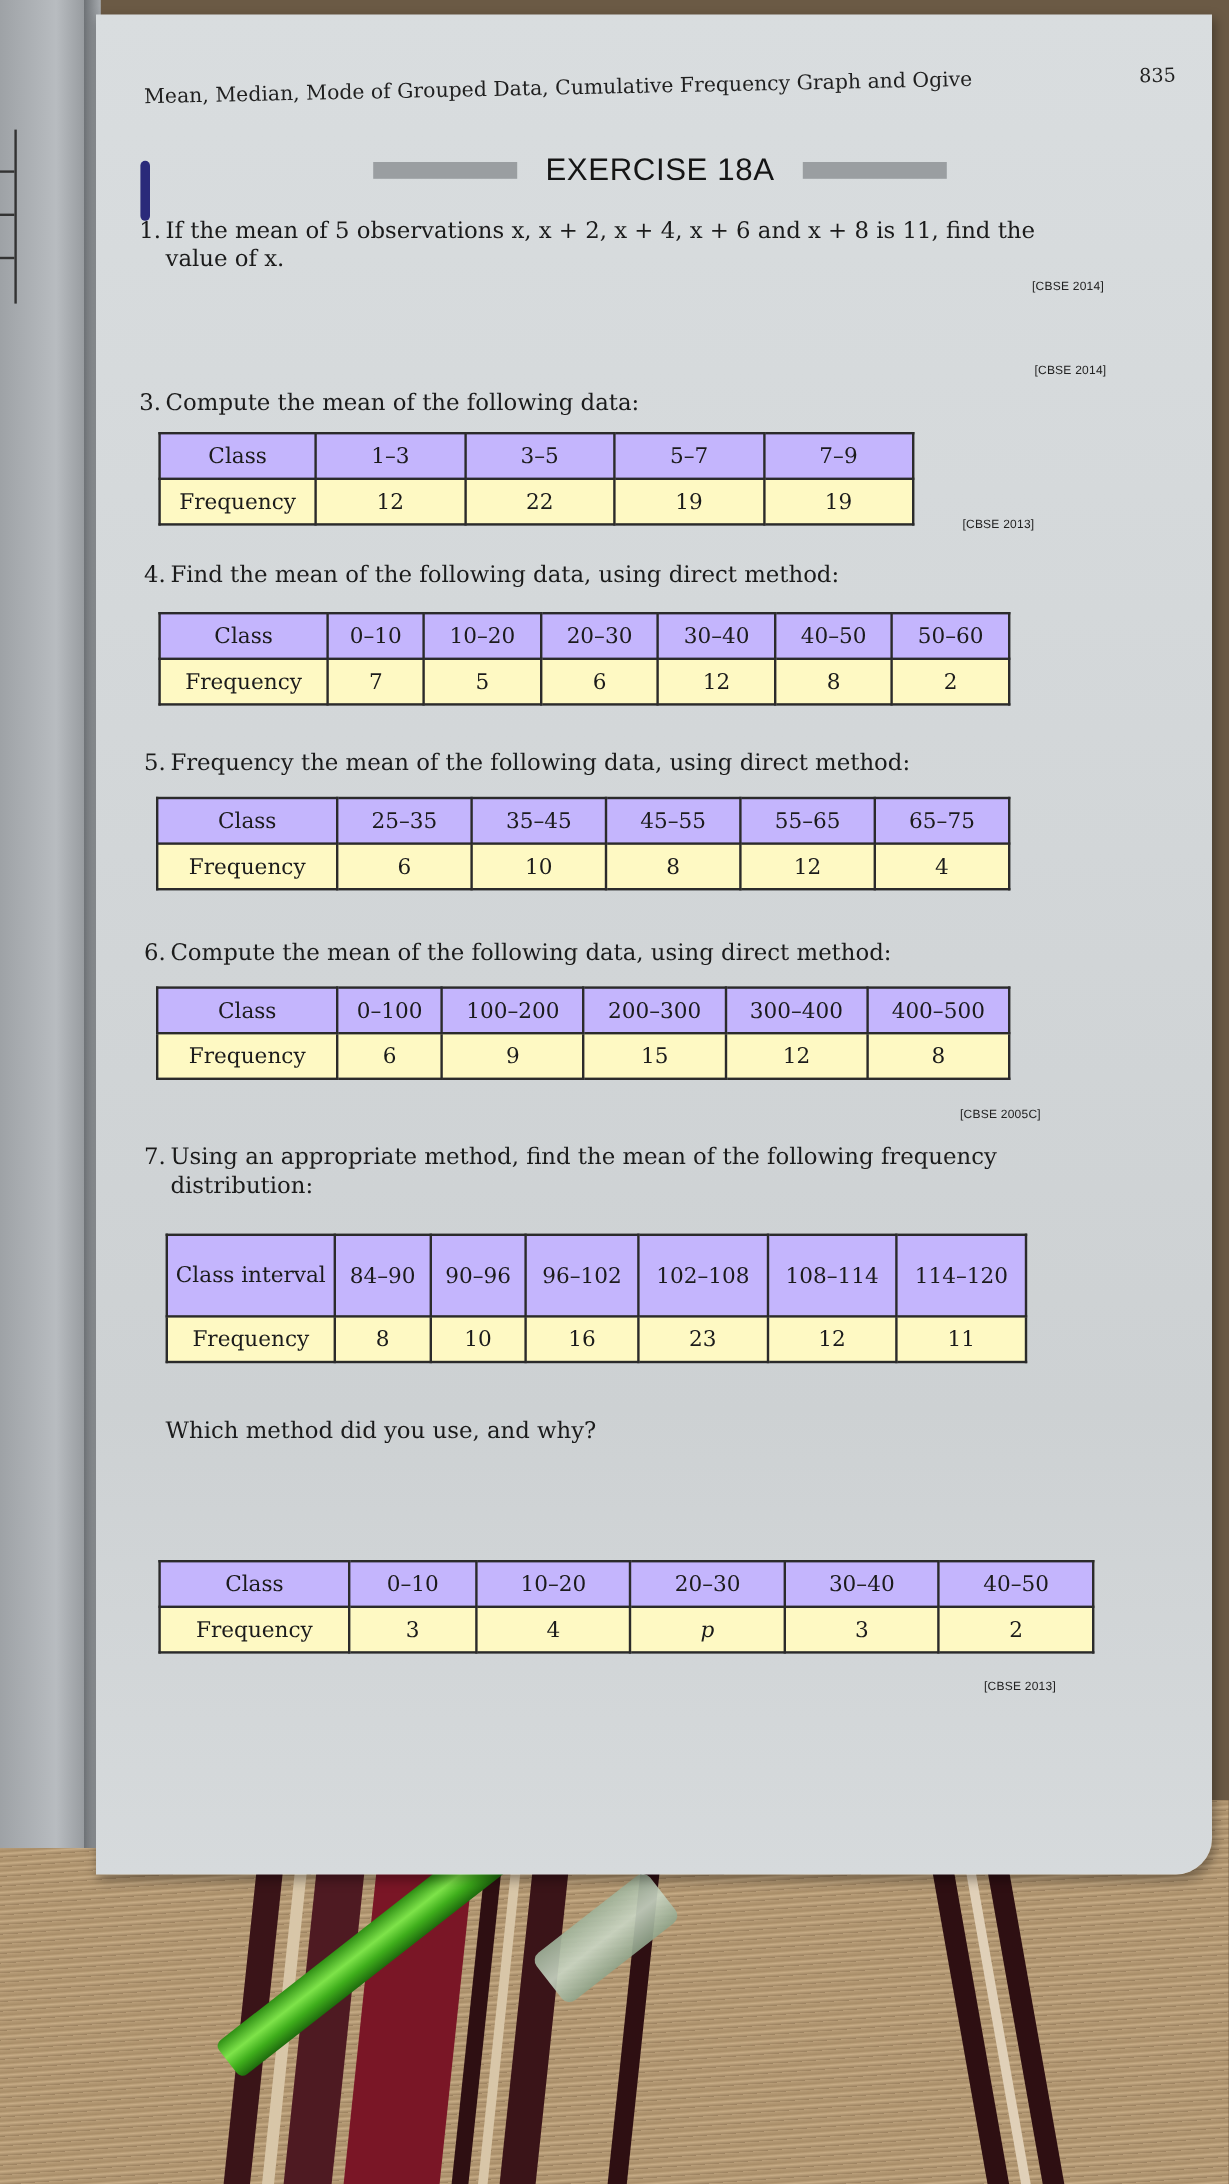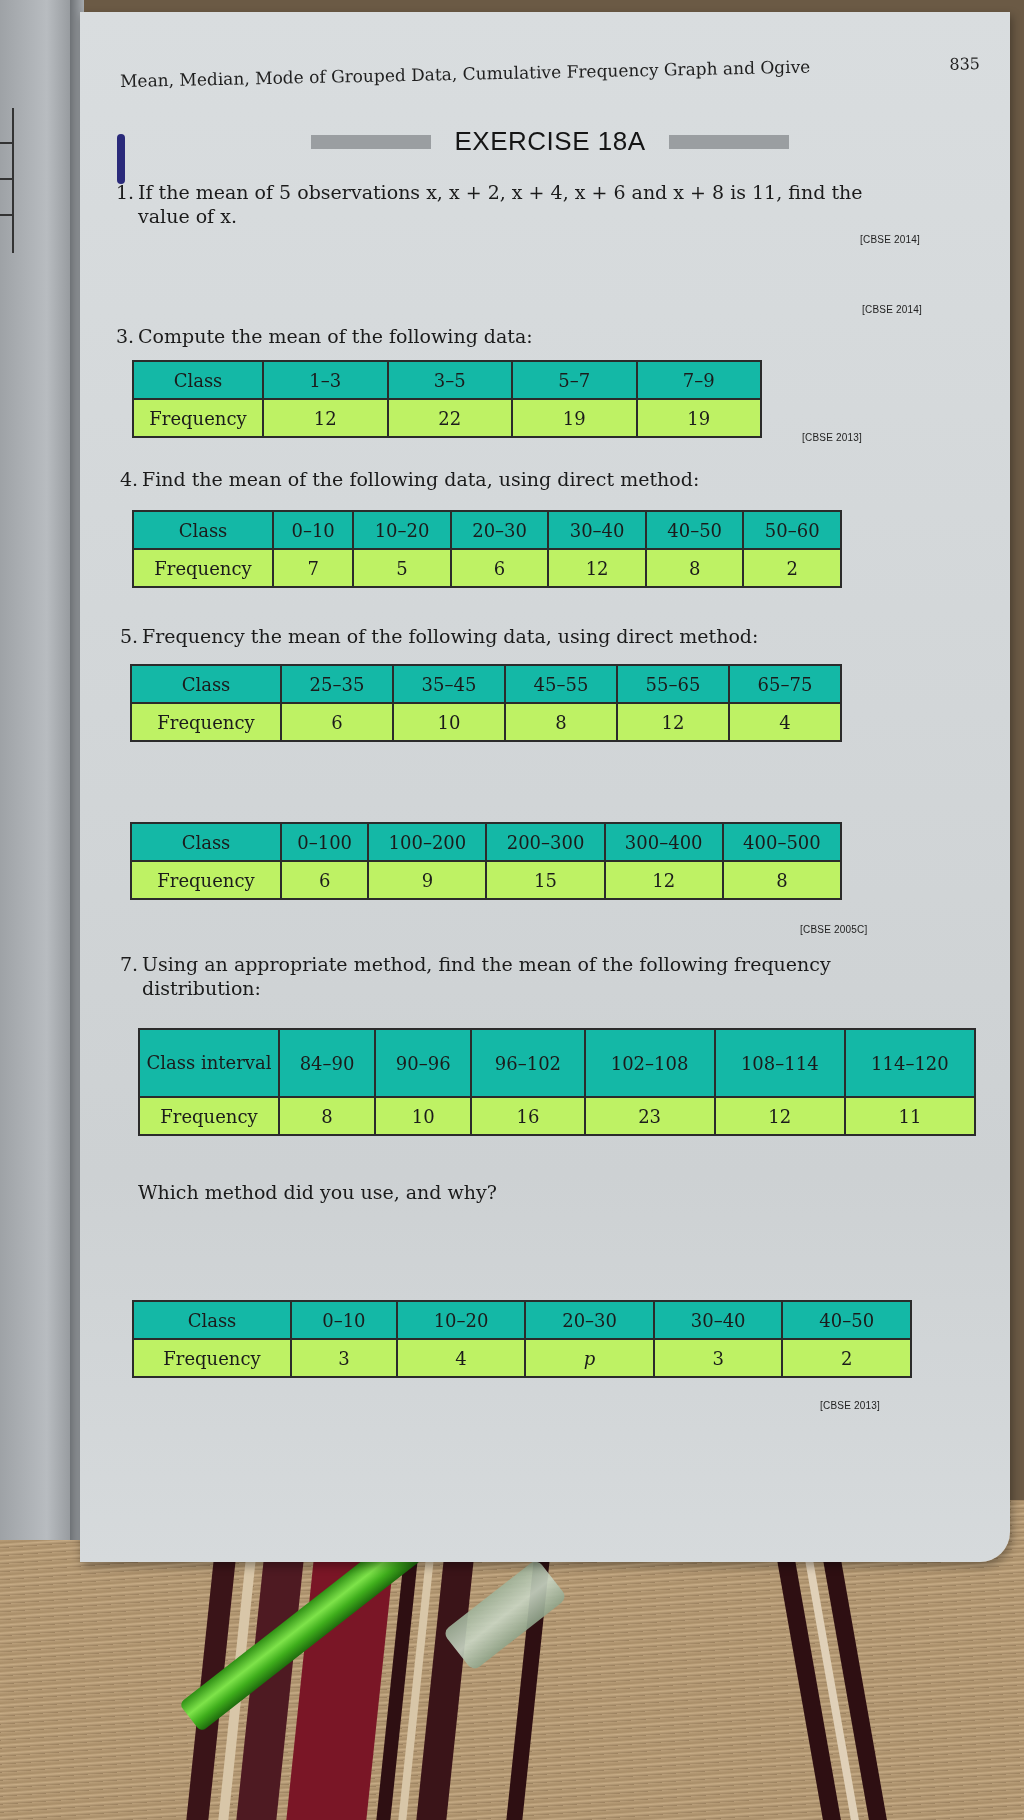--- a/index.html
+++ b/index.html
@@ -89,22 +89,22 @@
     }
     table.freq {
       position: absolute; border-collapse: collapse;
       background: #c4c8ca; font-size: 18px;
     }
     table.freq td {
       border: 2px solid #2b2b2b; text-align: center; padding: 0 4px;
       height: 38px; color: #1b1b1b;
     }
     table.freq td.hdr { text-align: center; }
-    table.freq tr.r1 td { background: #14b8a6; }
-    table.freq tr.r2 td { background: #bef264; }
+    table.freq tr.r1 td { background: #c4b5fd; }
+    table.freq tr.r2 td { background: #fef9c3; }
   </style>
 </head>
 <body>
 
 <div class="fabric"></div>
 <div class="stripe s1"></div>
 <div class="stripe s2"></div>
 <div class="stripe s3"></div>
 <div class="stripe s4"></div>
 <div class="stripe s5"></div>
@@ -215,20 +215,23 @@
       <td class="hdr">Frequency</td>
       <td>6</td>
       <td>10</td>
       <td>8</td>
       <td>12</td>
       <td>4</td>
     </tr>
   </tbody>
     </table>
 
+  <div class="q" style="left:40px; top:770px; width:860px;">
+    <span class="num">6.</span><span>Compute the mean of the following data, using direct method:</span>
+  </div>
   <table class="freq" style="left:50px; top:810px; width:712px;">
     <tbody>
         <tr class="r1">
       <td class="hdr" style="width:150px;">Class</td>
       <td>0–100</td>
       <td>100–200</td>
       <td>200–300</td>
       <td>300–400</td>
       <td>400–500</td>
     </tr>
@@ -241,21 +244,21 @@
       <td>8</td>
     </tr>
   </tbody>
     </table>
   <div class="src" style="left:720px; top:912px;">[CBSE 2005C]</div>
 
   <div class="q" style="left:40px; top:940px; width:880px;">
     <span class="num">7.</span><span>Using an appropriate method, find the mean of the following frequency</span>
     <span class="indent">distribution:</span>
   </div>
-  <table class="freq" style="left:58px; top:1016px; width:838px;">
+  <table class="freq" style="left:58px; top:1016px; width:718px;">
     <tbody>
         <tr class="r1">
       <td class="hdr" style="width:140px; height:68px; line-height:22px;">Class interval</td>
       <td>84–90</td>
       <td>90–96</td>
       <td>96–102</td>
       <td>102–108</td>
       <td>108–114</td>
       <td>114–120</td>
     </tr>

